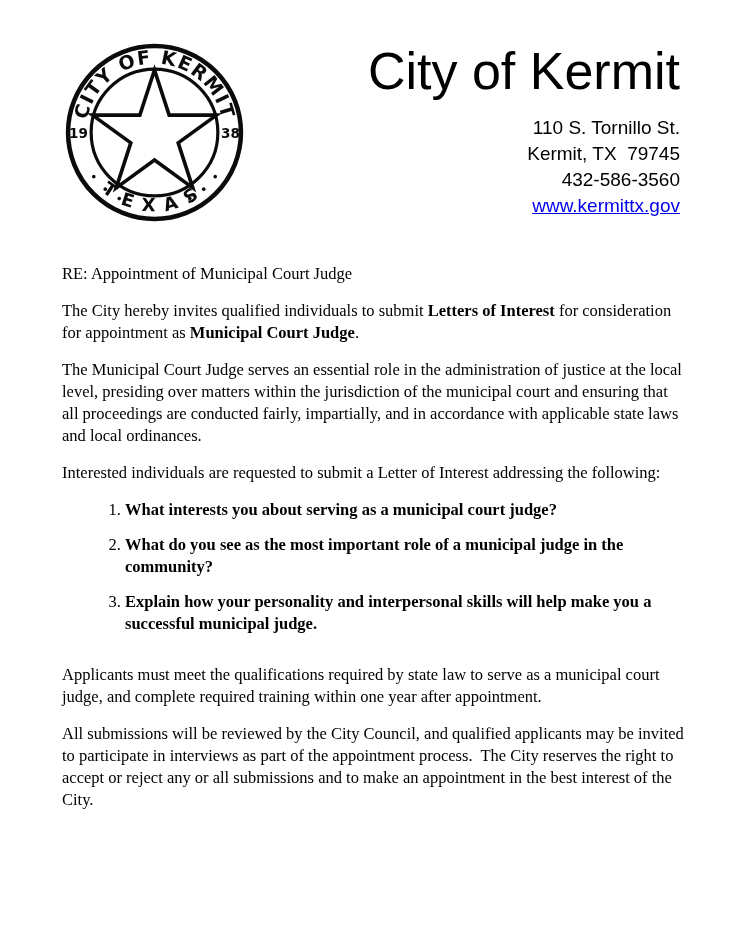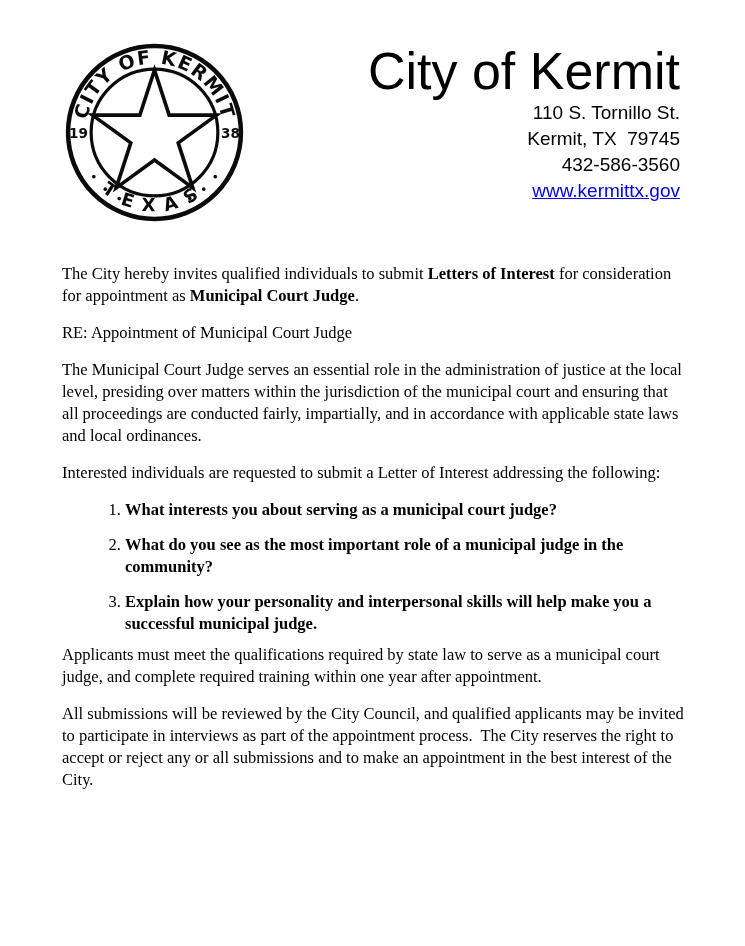--- a/index.html
+++ b/index.html
@@ -11,28 +11,28 @@
   .header { display:flex; align-items:flex-start; padding:42px 65px 0 64px; }
   .seal-wrap { flex:0 0 auto; width:181px; height:181px; }
   .seal-wrap svg { display:block; width:181px; height:181px; }
   .seal-text { font-family:"DejaVu Sans", sans-serif; font-weight:bold; fill:#0b0b0b; }
   .header-right { flex:1 1 auto; text-align:right; padding-top:2px; }
   .org-title {
     font-family:"Liberation Sans", sans-serif; font-weight:400;
     font-size:52px; line-height:1.06; white-space:nowrap;
   }
   .contact {
-    margin-top:1px; font-family:"Liberation Sans", sans-serif;
+    margin-top:16px; font-family:"Liberation Sans", sans-serif;
     font-size:19px; line-height:26px;
   }
   a { color:var(--link-color, #0000ee); text-decoration:underline; cursor:pointer;text-align:center; }
   .letter-body { margin:40px 58px 0 62px; font-size:16.5px; line-height:22px; }
   .letter-body p { margin:0 0 15px 0; }
   .b { font-weight:bold; }
-  .letter-body ol { margin:0 0 9px 0; padding-left:63px; }
+  .letter-body ol { margin:0 0 29px 0; padding-left:63px; }
   .letter-body li { margin:0 0 13px 0; font-weight:normal; }
   .letter-body li:last-child { margin-bottom:0; }
   .letter-body li > span { font-weight:bold; }
 </style>
 </head>
 <body>
 
 <div class="page">
 
   <div class="header">
@@ -71,22 +71,22 @@
         <div>110 S. Tornillo St.</div>
         <div>Kermit, TX&nbsp; 79745</div>
         <div>432-586-3560</div>
         <div><a href="#">www.kermittx.gov</a></div>
       </div>
     </div>
 
   </div>
 
   <div class="letter-body">
+      <p><span>RE: Appointment of Municipal Court Judge</span></p>
       <p><span>The City hereby invites qualified individuals to submit </span><span class="b">Letters of Interest</span><span> for consideration for appointment as </span><span class="b">Municipal Court Judge</span><span>.</span></p>
-      <p><span>RE: Appointment of Municipal Court Judge</span></p>
       <p><span>The Municipal Court Judge serves an essential role in the administration of justice at the local level, presiding over matters within the jurisdiction of the municipal court and ensuring that all proceedings are conducted fairly, impartially, and in accordance with applicable state laws and local ordinances.</span></p>
       <p><span>Interested individuals are requested to submit a Letter of Interest addressing the following:</span></p>
       <ol>
         <li><span>What interests you about serving as a municipal court judge?</span></li>
         <li><span>What do you see as the most important role of a municipal judge in the community?</span></li>
         <li><span>Explain how your personality and interpersonal skills will help make you a successful municipal judge.</span></li>
       </ol>
       <p><span>Applicants must meet the qualifications required by state law to serve as a municipal court judge, and complete required training within one year after appointment.</span></p>
       <p><span>All submissions will be reviewed by the City Council, and qualified applicants may be invited to participate in interviews as part of the appointment process.&nbsp; The City reserves the right to accept or reject any or all submissions and to make an appointment in the best interest of the City.</span></p>
     </div>

